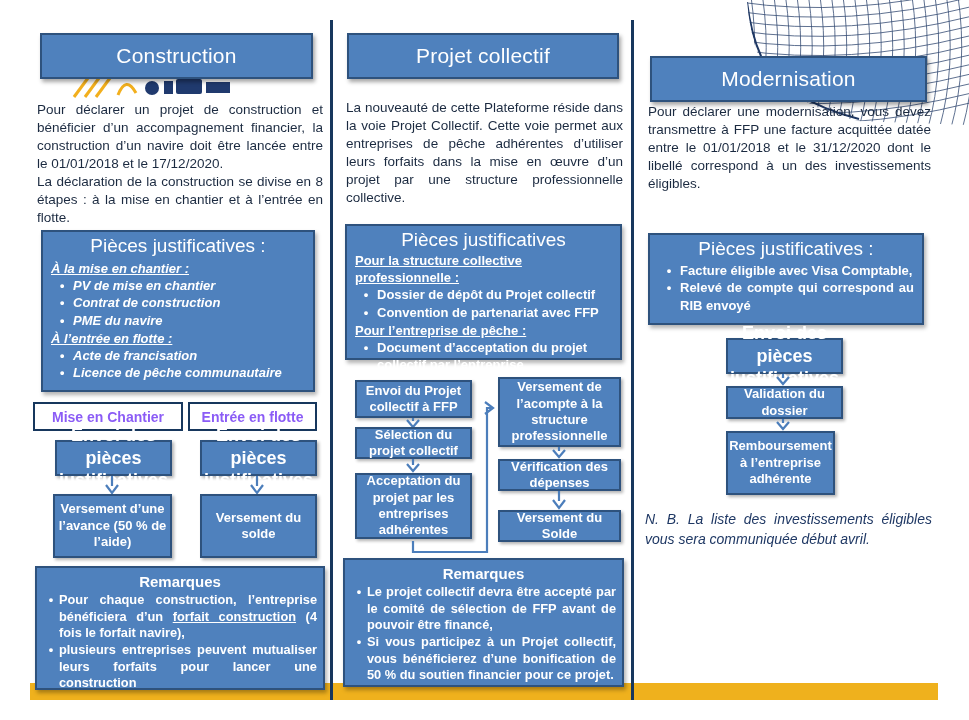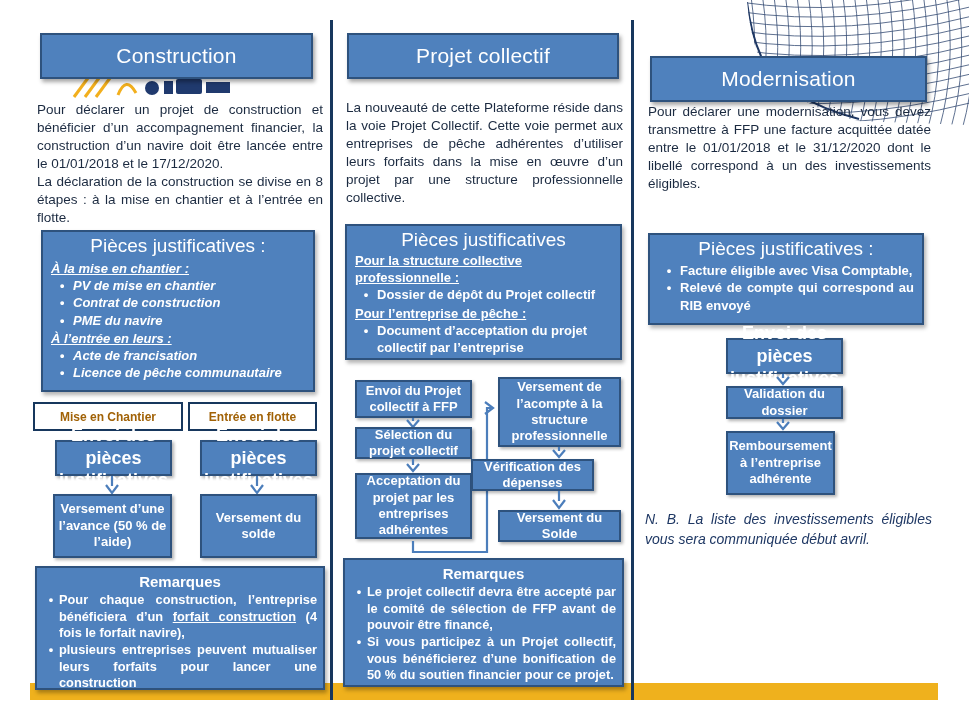--- a/index.html
+++ b/index.html
@@ -30,21 +30,21 @@
   .plabel{font-weight:bold;text-decoration:underline;font-size:13px;padding:1px 8px 0 8px;line-height:1.32;}
   .ital{font-style:italic;}
   .bullets{padding:0 8px;}
   .bullet{display:flex;font-size:13px;font-weight:bold;line-height:1.33;}
   .bullet::before{content:"•";flex:0 0 22px;text-align:center;}
   .bullet.tight::before{flex:0 0 16px;}
   .bullet .txt{flex:1;}
   .just .txt{text-align:justify;}
 
   .tab{position:absolute;height:29px;background:#fff;border:2px solid var(--tabborder);
-       display:flex;align-items:center;justify-content:center;font-size:12px;font-weight:bold;color:#a16207;z-index:3;}
+       display:flex;align-items:center;justify-content:center;font-size:14px;font-weight:bold;color:#8b5cf6;z-index:3;}
 
   .flow{position:absolute;background:var(--accent);border:2px solid var(--boxborder);
         box-shadow:2px 2px 3px rgba(0,0,0,.3);color:#fff;font-weight:bold;font-size:18px;line-height:1.26;
         display:flex;align-items:center;justify-content:center;text-align:center;padding:2px 3px;z-index:3;}
 
   .arr{position:absolute;z-index:3;}
   .arr path{stroke:var(--arrow);stroke-width:2.2;fill:none;}
 
   .rem-title{text-align:center;font-weight:bold;font-size:15px;padding:3px 0 2px 0;}
   .rem .bullet{font-size:12.8px;line-height:1.3;}
@@ -137,21 +137,21 @@
       <div class="bullet ital">
           <span class="txt">PV de mise en chantier</span>
         </div>
       <div class="bullet ital">
           <span class="txt">Contrat de construction</span>
         </div>
       <div class="bullet ital">
           <span class="txt">PME du navire</span>
         </div>
     </div>
-    <div class="plabel ital">À l’entrée en leurs :</div>
+    <div class="plabel ital">À l’entrée en flotte :</div>
     <div class="bullets">
       <div class="bullet ital">
           <span class="txt">Acte de francisation</span>
         </div>
       <div class="bullet ital">
           <span class="txt">Licence de pêche communautaire</span>
         </div>
     </div>
   </div>
 
@@ -192,20 +192,23 @@
     <p>La nouveauté de cette Plateforme réside dans la voie Projet Collectif. Cette voie permet aux entreprises de pêche adhérentes d’utiliser leurs forfaits dans la mise en œuvre d’un projet par une structure professionnelle collective.</p>
   </div>
 
   <div class="bluebox" style="left:345px;top:224px;width:277px;height:136px;">
     <div class="ptitle" style="padding-bottom:0;">Pièces justificatives</div>
     <div class="plabel">Pour la structure collective professionnelle :</div>
     <div class="bullets">
       <div class="bullet">
           <span class="txt">Dossier de dépôt du Projet collectif</span>
         </div>
+      <div class="bullet">
+          <span class="txt">Convention de partenariat avec FFP</span>
+        </div>
     </div>
     <div class="plabel">Pour l’entreprise de pêche :</div>
     <div class="bullets">
       <div class="bullet">
           <span class="txt">Document d’acceptation du projet collectif par l’entreprise</span>
         </div>
     </div>
   </div>
 
   <div class="flow" style="left:355px;top:380px;width:117px;height:38px;font-size:13px;">Envoi du Projet collectif à FFP</div>
@@ -219,21 +222,21 @@
   <div class="flow" style="left:355px;top:473px;width:117px;height:66px;font-size:13px;">Acceptation du projet par les entreprises adhérentes</div>
 
   <svg class="arr" style="left:405px;top:398px;" width="100" height="160">
     <path d="M8,143 L8,154 L82,154 L82,10 L86,10 M80,4 L88,10 L80,16"></path>
     </svg>
 
   <div class="flow" style="left:498px;top:377px;width:123px;height:70px;font-size:13px;">Versement de l’acompte à la structure professionnelle</div>
   <svg class="arr" style="left:551px;top:447px;" width="16" height="12">
     <path d="M8,0 V4 M2,3 L8,10 L14,3"></path>
     </svg>
-  <div class="flow" style="left:471px;top:459px;width:123px;height:32px;font-size:13px;">Vérification des dépenses</div>
+  <div class="flow" style="left:498px;top:459px;width:123px;height:32px;font-size:13px;">Vérification des dépenses</div>
   <svg class="arr" style="left:551px;top:491px;" width="16" height="19">
     <path d="M8,0 V10 M2,9 L8,17 L14,9"></path>
     </svg>
   <div class="flow" style="left:498px;top:510px;width:123px;height:32px;font-size:13px;">Versement du Solde</div>
 
   <div class="bluebox rem" style="left:343px;top:558px;width:281px;height:129px;padding:2px 6px;">
     <div class="rem-title">Remarques</div>
     <div class="bullet tight just">
         <span class="txt">Le projet collectif devra être accepté par le comité de sélection de FFP avant de pouvoir être financé,</span>
       </div>

